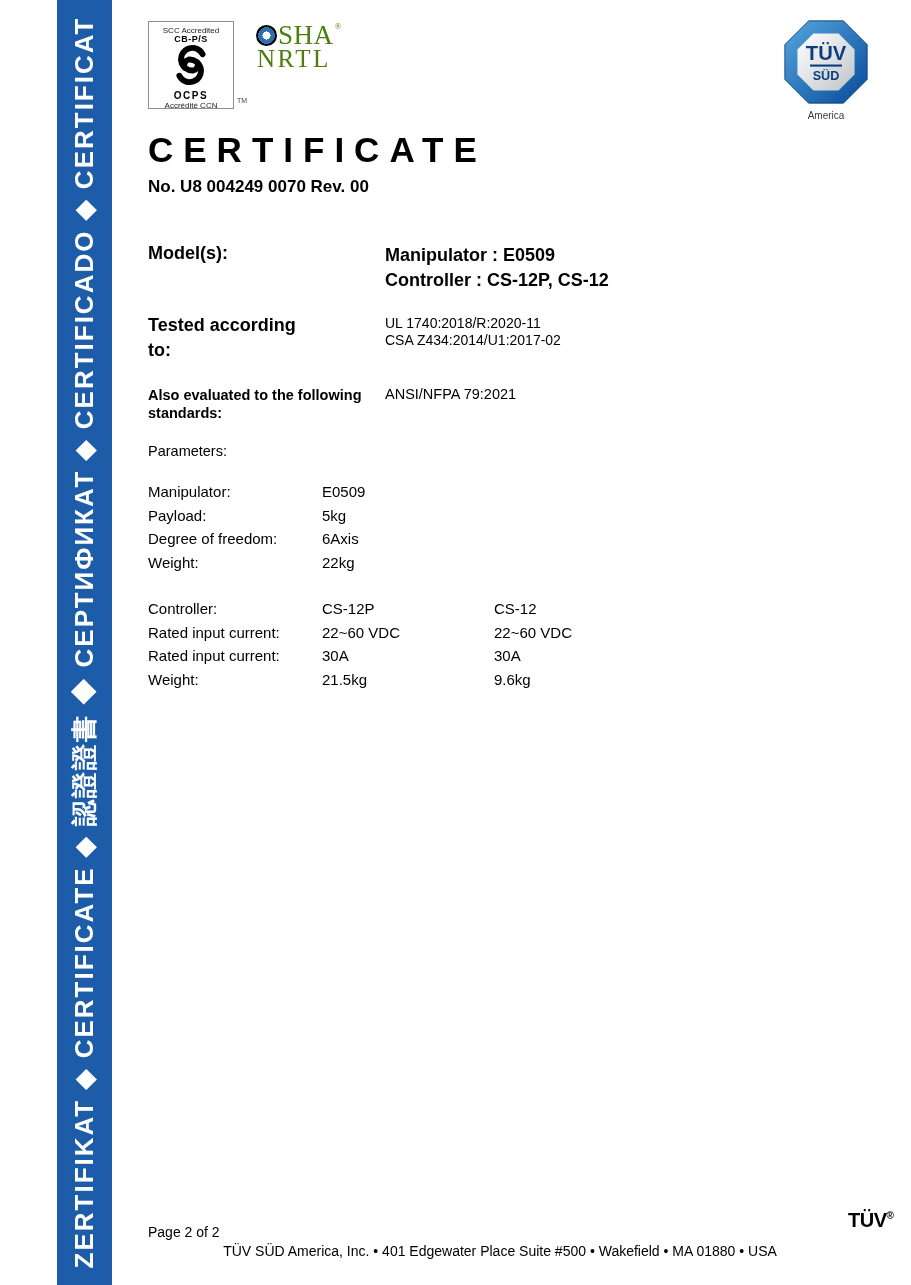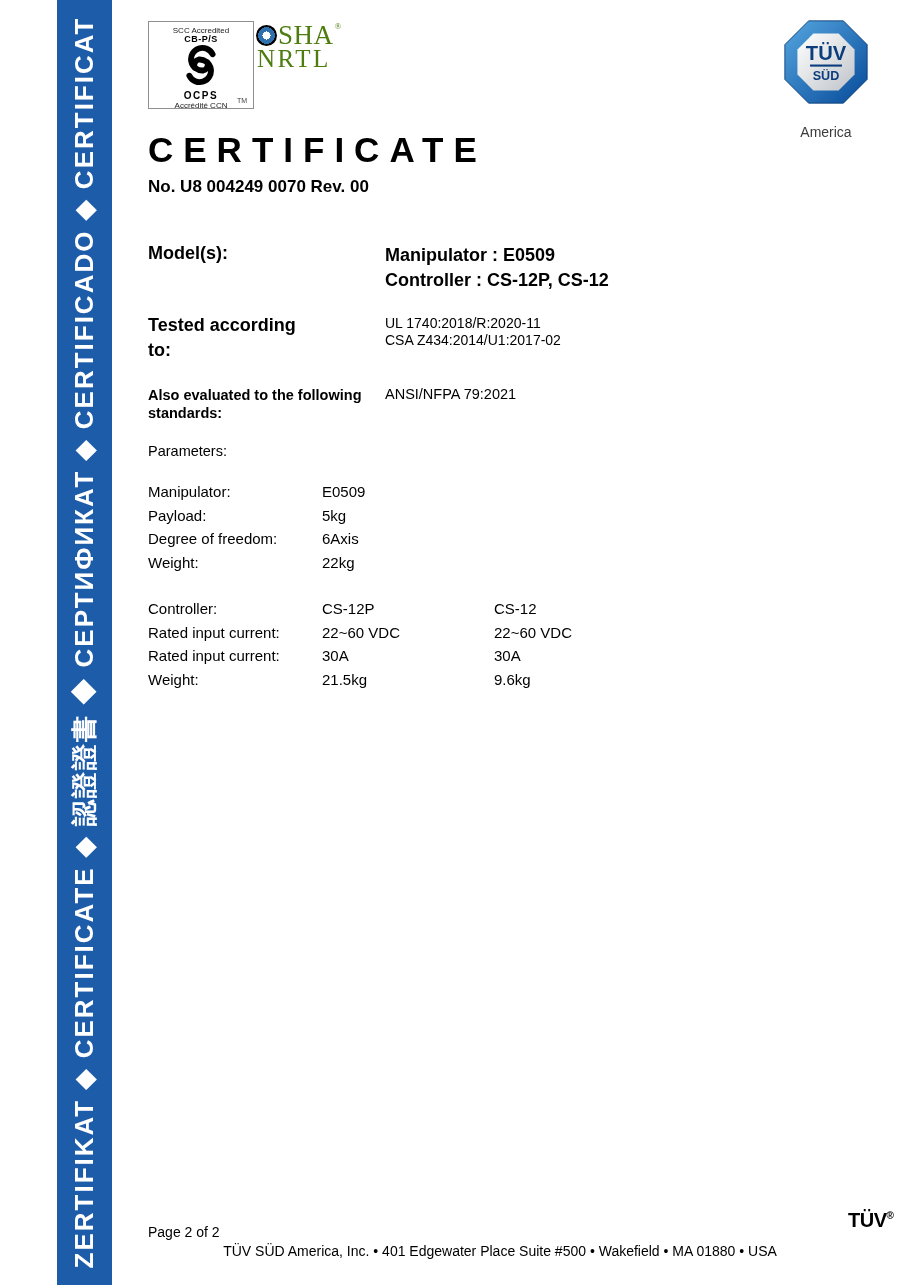--- a/index.html
+++ b/index.html
@@ -6,41 +6,41 @@
   .page{position:relative;width:911px;height:1285px;background:#ffffff;
         font-family:"Liberation Sans",sans-serif;color:#000;overflow:hidden;}
 
   
   .sideband{position:absolute;left:57px;top:0;width:55px;height:1285px;background:#1d5ca8;}
   .sideband-inner{position:absolute;inset:0;display:flex;align-items:center;justify-content:center;}
   .sideband-text{transform:rotate(-90deg);white-space:nowrap;color:#ffffff;
                  font-weight:bold;font-size:26px;letter-spacing:2px;}
 
   
-  .scc-box{position:absolute;left:148px;top:21px;width:106px;height:88px;border:1px solid #8f8f8f;
+  .scc-box{position:absolute;left:148px;top:21px;width:86px;height:88px;border:1px solid #8f8f8f;
            box-sizing:border-box;display:flex;flex-direction:column;align-items:center;
            justify-content:space-between;padding:4px 2px 3px 2px;background:#fff;}
   .scc-top{font-size:8px;color:#1a1a1a;}
   .scc-cb{font-size:9px;font-weight:bold;letter-spacing:.5px;margin-top:-1px;}
   .scc-ocps{font-size:10px;font-weight:bold;letter-spacing:1.5px;}
   .scc-ccn{font-size:8px;color:#1a1a1a;}
   .scc-tm{position:absolute;left:237px;top:97px;font-size:7px;color:#444;}
 
   
   .osha{position:absolute;left:256px;top:23px;font-family:"Liberation Serif",serif;
         font-weight:normal;color:#4d7c0f;}
   .osha-line1{display:flex;align-items:center;font-size:27px;line-height:24px;letter-spacing:.5px;}
   .osha-o{width:21px;height:21px;border-radius:50%;margin-right:1px;
           background:radial-gradient(circle,#ffffff 0 27%,#2e6fae 27% 56%,#000 56% 100%);}
   .osha-reg{font-size:9px;position:relative;top:-9px;margin-left:1px;}
   .osha-line2{font-size:25px;line-height:23px;letter-spacing:2.5px;margin-left:1px;}
 
   
   .tuv-badge{position:absolute;left:779px;top:20px;width:94px;text-align:center;}
-  .tuv-caption{font-size:14px;color:#3c3c3c;margin-top:16px;}
+  .tuv-caption{font-size:10px;color:#3c3c3c;margin-top:2px;}
 
   
   .title{position:absolute;left:148px;top:130px;font-size:35px;font-weight:bold;letter-spacing:10px;}
   .cert-no{position:absolute;left:148px;top:177px;font-size:17px;font-weight:bold;}
 
   
   .models-label{position:absolute;left:148px;top:243px;font-size:18px;font-weight:bold;}
   .models-values{position:absolute;left:385px;top:243px;font-size:18px;font-weight:bold;line-height:25px;}
   .tested-label{position:absolute;left:148px;top:313px;width:175px;font-size:18px;font-weight:bold;line-height:25px;}
   .tested-values{position:absolute;left:385px;top:315px;font-size:14px;line-height:17px;}

